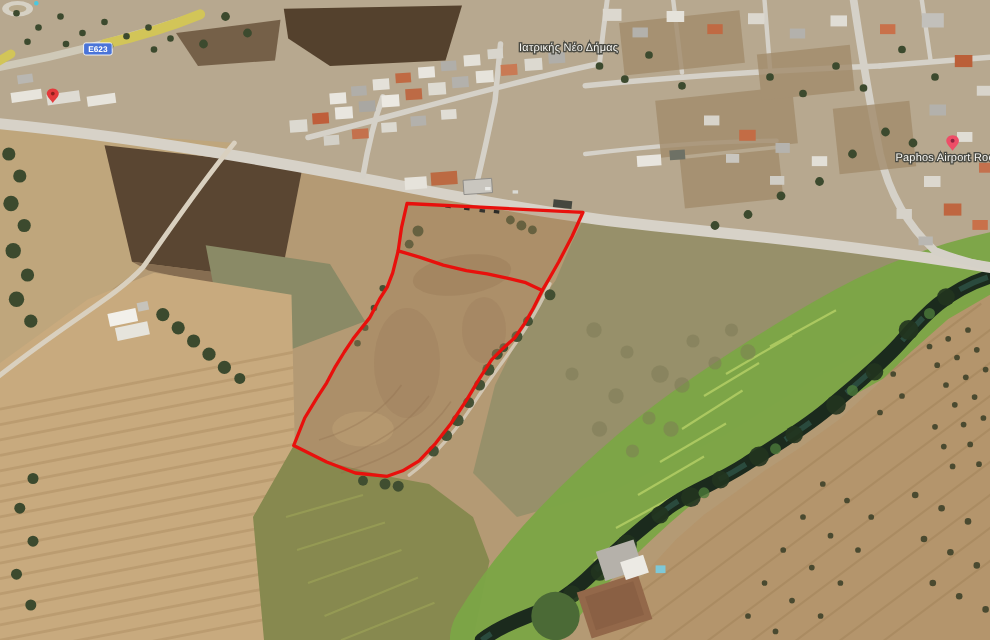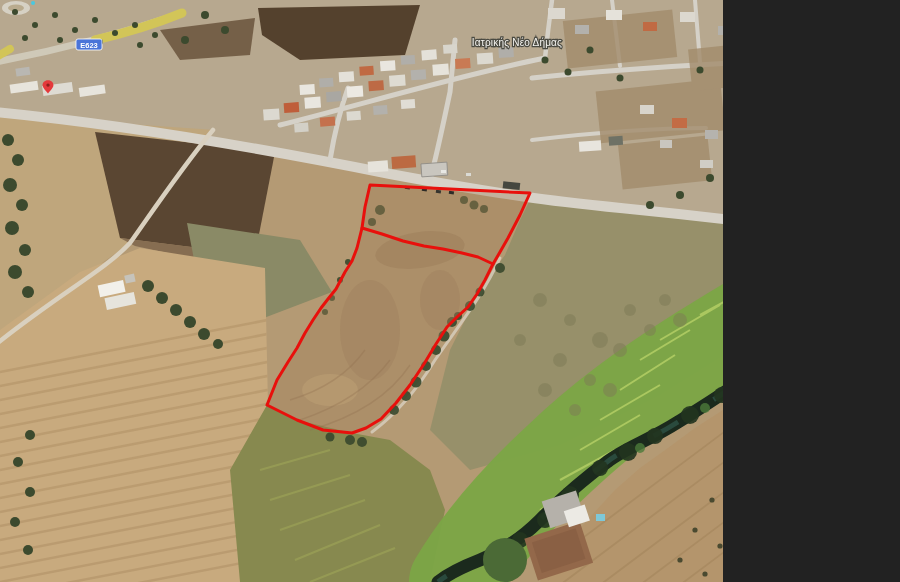--- a/index.html
+++ b/index.html
@@ -1,16 +1,16 @@
 <!DOCTYPE html>
 <html><head>
 <meta charset="utf-8">
 <style>
   html,body{margin:0;padding:0;background:#222;}
-  .stage{position:relative;width:723px;height:582px;overflow:hidden;
+  .stage{position:relative;width:900px;height:582px;overflow:hidden;
          font-family:"Liberation Sans","DejaVu Sans",sans-serif;}
   svg{display:block}
   text{font-family:"Liberation Sans","DejaVu Sans",sans-serif;}
   .maplabel{fill:#f7f6f2;paint-order:stroke;stroke:#4a4a42;stroke-width:2.4px;
             font-size:10px;letter-spacing:.2px;}
   .shieldtext{fill:#ffffff;font-size:7.5px;font-weight:bold;}
   .parcel-line{fill:none;stroke-width:3;stroke-linejoin:round;stroke-linecap:round;}
   .parcel-fill{opacity:.38;}
 </style>
 </head>

